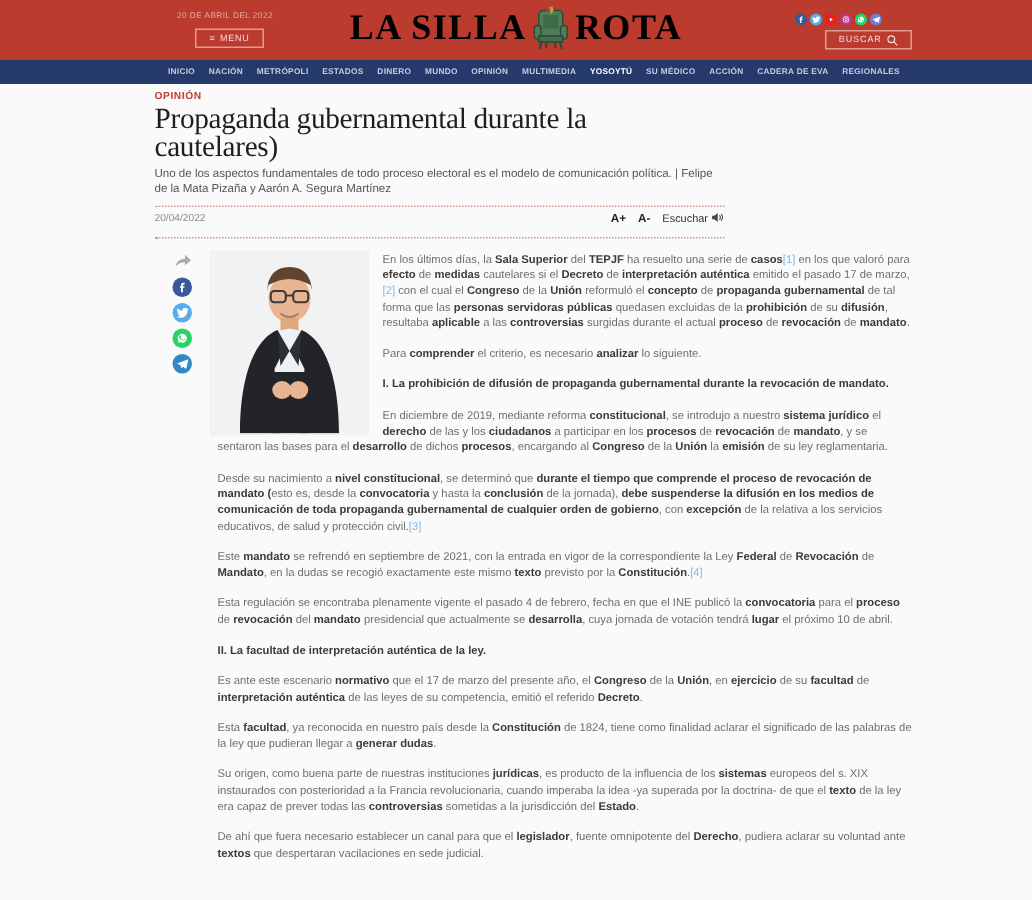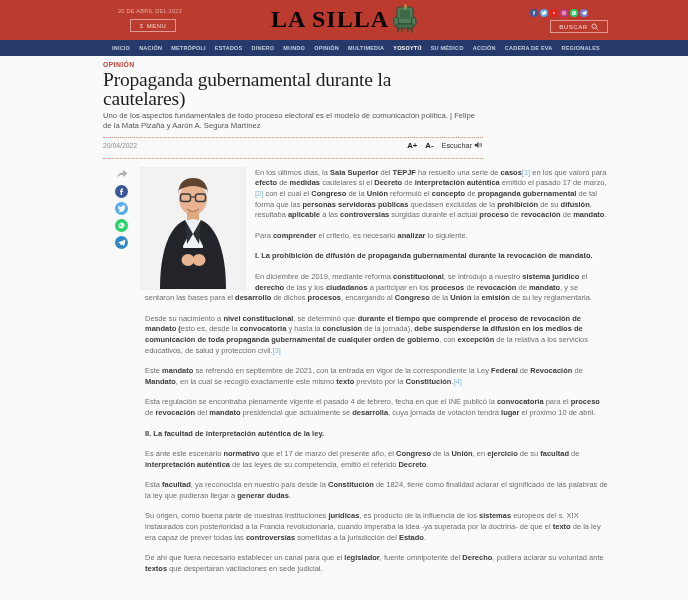--- a/index.html
+++ b/index.html
@@ -73,20 +73,21 @@
         <rect x="4" y="3" width="16" height="17" rx="3" fill="#4e7d58" stroke="#2c4a33" stroke-width="1"></rect>
         <rect x="7" y="6" width="10" height="9" fill="#3f6a49"></rect>
         <path d="M11 1 l2 -1 1 3 -2 3z" fill="#b59a4e"></path>
         <circle cx="10" cy="2.5" r="1.4" fill="#a8403a"></circle>
         <rect x="1" y="13" width="4.5" height="9" rx="2" fill="#4e7d58" stroke="#2c4a33" stroke-width="1"></rect>
         <rect x="18.5" y="13" width="4.5" height="9" rx="2" fill="#4e7d58" stroke="#2c4a33" stroke-width="1"></rect>
         <rect x="4" y="20" width="16" height="4" fill="#456e4f" stroke="#2c4a33" stroke-width="1"></rect>
         <path d="M6 24 l-1.5 4.5 M18 24 l1.5 4.5 M9 24 v4 M15 24 v4" stroke="#2c4a33" stroke-width="1.4" fill="none"></path>
       </svg>
     </span>
+    <span>ROTA</span>
   </div>
   <div class="social-row">
       <span class="cir" style="background: rgb(59, 89, 152);">
         <svg viewBox="0 0 12 12">
           <path fill="#fff" d="M7.8 6.5H6.6v4H4.9v-4H4V5.1h.9v-1C4.9 2.9 5.5 2 6.9 2h1.2v1.5H7.2c-.4 0-.6.2-.6.6v1h1.4z"></path>
         </svg>
       </span>
       <span class="cir" style="background: rgb(85, 172, 238);">
         <svg viewBox="0 0 12 12">
           <path fill="#fff" d="M11.5 2.6c-.4.2-.8.3-1.2.4.4-.3.8-.7.9-1.2-.4.2-.9.4-1.3.5-.4-.4-1-.7-1.6-.7-1.2 0-2.2 1-2.2 2.2 0 .2 0 .3.1.5-1.8-.1-3.4-1-4.5-2.3-.2.3-.3.7-.3 1.1 0 .8.4 1.4 1 1.8-.4 0-.7-.1-1-.3v.1c0 1.1.8 2 1.8 2.2-.2 0-.4.1-.6.1h-.4c.3.9 1.1 1.5 2.1 1.5-.8.6-1.7 1-2.8 1h-.5c1 .6 2.2 1 3.4 1 4.1 0 6.3-3.4 6.3-6.3v-.3c.3-.3.7-.7.8-1.3z"></path>
@@ -216,21 +217,21 @@
       </svg>
     </div>
   </aside>
 
   <div class="paras">
       <p><span>En los últimos días, la </span><b>Sala Superior</b><span> del </span><b>TEPJF</b><span> ha resuelto una serie de </span><b>casos</b><a class="ref" href="#">[1]</a><span> en los que valoró para </span><b>efecto</b><span> de </span><b>medidas</b><span> cautelares si el </span><b>Decreto</b><span> de </span><b>interpretación auténtica</b><span> emitido el pasado 17 de marzo,</span><a class="ref" href="#">[2]</a><span> con el cual el </span><b>Congreso</b><span> de la </span><b>Unión</b><span> reformuló el </span><b>concepto</b><span> de </span><b>propaganda gubernamental</b><span> de tal forma que las </span><b>personas servidoras públicas</b><span> quedasen excluidas de la </span><b>prohibición</b><span> de su </span><b>difusión</b><span>, resultaba </span><b>aplicable</b><span> a las </span><b>controversias</b><span> surgidas durante el actual </span><b>proceso</b><span> de </span><b>revocación</b><span> de </span><b>mandato</b><span>.</span></p>
       <p><span>Para </span><b>comprender</b><span> el criterio, es necesario </span><b>analizar</b><span> lo siguiente.</span></p>
       <p class="ph">I. La prohibición de difusión de propaganda gubernamental durante la revocación de mandato.</p>
       <p><span>En diciembre de 2019, mediante reforma </span><b>constitucional</b><span>, se introdujo a nuestro </span><b>sistema jurídico</b><span> el </span><b>derecho</b><span> de las y los </span><b>ciudadanos</b><span> a participar en los </span><b>procesos</b><span> de </span><b>revocación</b><span> de </span><b>mandato</b><span>, y se sentaron las bases para el </span><b>desarrollo</b><span> de dichos </span><b>procesos</b><span>, encargando al </span><b>Congreso</b><span> de la </span><b>Unión</b><span> la </span><b>emisión</b><span> de su ley reglamentaria.</span></p>
       <p><span>Desde su nacimiento a </span><b>nivel constitucional</b><span>, se determinó que </span><b>durante el tiempo que comprende el proceso de revocación de mandato (</b><span>esto es, desde la </span><b>convocatoria</b><span> y hasta la </span><b>conclusión</b><span> de la jornada), </span><b>debe suspenderse la difusión en los medios de comunicación de toda propaganda gubernamental de cualquier orden de gobierno</b><span>, con </span><b>excepción</b><span> de la relativa a los servicios educativos, de salud y protección civil.</span><a class="ref" href="#">[3]</a></p>
-      <p><span>Este </span><b>mandato</b><span> se refrendó en septiembre de 2021, con la entrada en vigor de la correspondiente la Ley </span><b>Federal</b><span> de </span><b>Revocación</b><span> de </span><b>Mandato</b><span>, en la cual se recogió exactamente este mismo </span><b>texto</b><span> previsto por la </span><b>Constitución</b><span>.</span><a class="ref" href="#">[4]</a></p>
+      <p><span>Este </span><b>mandato</b><span> se refrendó en septiembre de 2021, con la entrada en vigor de la correspondiente la Ley </span><b>Federal</b><span> de </span><b>Revocación</b><span> de </span><b>Mandato</b><span>, en la dudas se recogió exactamente este mismo </span><b>texto</b><span> previsto por la </span><b>Constitución</b><span>.</span><a class="ref" href="#">[4]</a></p>
       <p><span>Esta regulación se encontraba plenamente vigente el pasado 4 de febrero, fecha en que el INE publicó la </span><b>convocatoria</b><span> para el </span><b>proceso</b><span> de </span><b>revocación</b><span> del </span><b>mandato</b><span> presidencial que actualmente se </span><b>desarrolla</b><span>, cuya jornada de votación tendrá </span><b>lugar</b><span> el próximo 10 de abril.</span></p>
       <p class="ph">II. La facultad de interpretación auténtica de la ley.</p>
       <p><span>Es ante este escenario </span><b>normativo</b><span> que el 17 de marzo del presente año, el </span><b>Congreso</b><span> de la </span><b>Unión</b><span>, en </span><b>ejercicio</b><span> de su </span><b>facultad</b><span> de </span><b>interpretación auténtica</b><span> de las leyes de su competencia, emitió el referido </span><b>Decreto</b><span>.</span></p>
       <p><span>Esta </span><b>facultad</b><span>, ya reconocida en nuestro país desde la </span><b>Constitución</b><span> de 1824, tiene como finalidad aclarar el significado de las palabras de la ley que pudieran llegar a </span><b>generar dudas</b><span>.</span></p>
       <p><span>Su origen, como buena parte de nuestras instituciones </span><b>jurídicas</b><span>, es producto de la influencia de los </span><b>sistemas</b><span> europeos del s. XIX instaurados con posterioridad a la Francia revolucionaria, cuando imperaba la idea -ya superada por la doctrina- de que el </span><b>texto</b><span> de la ley era capaz de prever todas las </span><b>controversias</b><span> sometidas a la jurisdicción del </span><b>Estado</b><span>.</span></p>
       <p><span>De ahí que fuera necesario establecer un canal para que el </span><b>legislador</b><span>, fuente omnipotente del </span><b>Derecho</b><span>, pudiera aclarar su voluntad ante </span><b>textos</b><span> que despertaran vacilaciones en sede judicial.</span></p>
     </div>
 </section>
 
 </body></html>

